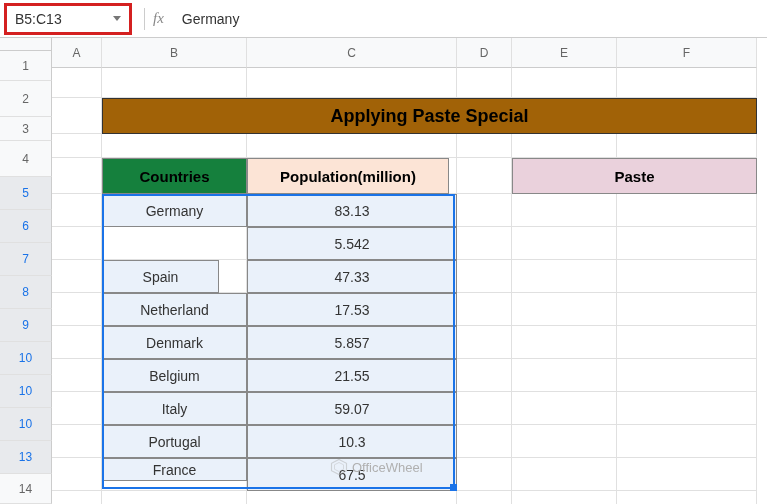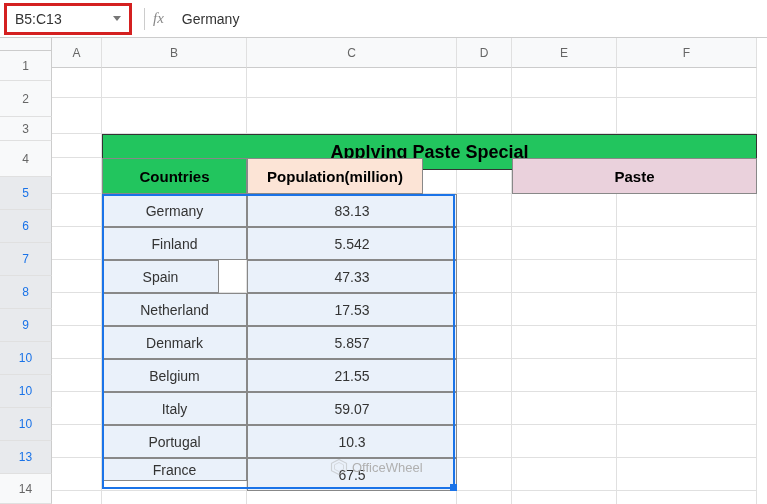--- a/index.html
+++ b/index.html
@@ -106,29 +106,28 @@
     .cell {
       position: absolute;
       border-right: 1px solid #e0e0e0;
       border-bottom: 1px solid #e0e0e0;
       display: flex;
       align-items: center;
       justify-content: center;
       font-size: 14px;
     }
     .title-block {
-      background: #22c55e;
+      background: #a16207;
       color: #000;
       font-weight: bold;
       font-size: 18px;
       border: 1px solid #333;
-      margin-top: 36px;
     }
     .header-countries {
-      background: #22c55e;
+      background: #15803d;
       font-weight: bold;
       font-size: 15px;
       border: 1px solid #888;
     }
     .header-population {
       background: #fce4d6;
       font-weight: bold;
       font-size: 15px;
       border: 1px solid #888;
     }
@@ -292,25 +291,24 @@
         <div class="cell" style="left: 460px; top: 390px; width: 105px; height: 33px;"></div>
         <div class="cell" style="left: 565px; top: 390px; width: 140px; height: 33px;"></div>
         <div class="cell" style="left: 0px; top: 423px; width: 50px; height: 30px;"></div>
         <div class="cell" style="left: 50px; top: 423px; width: 145px; height: 30px;"></div>
         <div class="cell" style="left: 195px; top: 423px; width: 210px; height: 30px;"></div>
         <div class="cell" style="left: 405px; top: 423px; width: 55px; height: 30px;"></div>
         <div class="cell" style="left: 460px; top: 423px; width: 105px; height: 30px;"></div>
         <div class="cell" style="left: 565px; top: 423px; width: 140px; height: 30px;"></div>
         <div class="cell title-block" style="left: 50px; top: 30px; width: 655px; height: 36px;">Applying Paste Special</div>
         <div class="cell header-countries" style="left: 50px; top: 90px; width: 145px; height: 36px;">Countries</div>
-        <div class="cell header-population" style="left: 195px; top: 90px; width: 176px; height: 36px;">Population(million)</div>
+        <div class="cell header-population" style="left: 195px; top: 90px; width: 202px; height: 36px;">Population(million)</div>
         <div class="cell header-output" style="left: 460px; top: 90px; width: 245px; height: 36px;">Paste</div>
         <div class="cell data-cell" style="left: 50px; top: 126px; width: 145px; height: 33px;">Germany</div>
         <div class="cell data-cell" style="left: 195px; top: 126px; width: 210px; height: 33px;">83.13</div>
-        <div class="cell data-cell" style="left: 50px; top: 159px; width: 145px; height: 33px;">Finland</div>
         <div class="cell data-cell" style="left: 195px; top: 159px; width: 210px; height: 33px;">5.542</div>
         <div class="cell data-cell" style="left: 50px; top: 192px; width: 117px; height: 33px;">Spain</div>
         <div class="cell data-cell" style="left: 195px; top: 192px; width: 210px; height: 33px;">47.33</div>
         <div class="cell data-cell" style="left: 50px; top: 225px; width: 145px; height: 33px;">Netherland</div>
         <div class="cell data-cell" style="left: 195px; top: 225px; width: 210px; height: 33px;">17.53</div>
         <div class="cell data-cell" style="left: 50px; top: 258px; width: 145px; height: 33px;">Denmark</div>
         <div class="cell data-cell" style="left: 195px; top: 258px; width: 210px; height: 33px;">5.857</div>
         <div class="cell data-cell" style="left: 50px; top: 291px; width: 145px; height: 33px;">Belgium</div>
         <div class="cell data-cell" style="left: 195px; top: 291px; width: 210px; height: 33px;">21.55</div>
         <div class="cell data-cell" style="left: 50px; top: 324px; width: 145px; height: 33px;">Italy</div>

